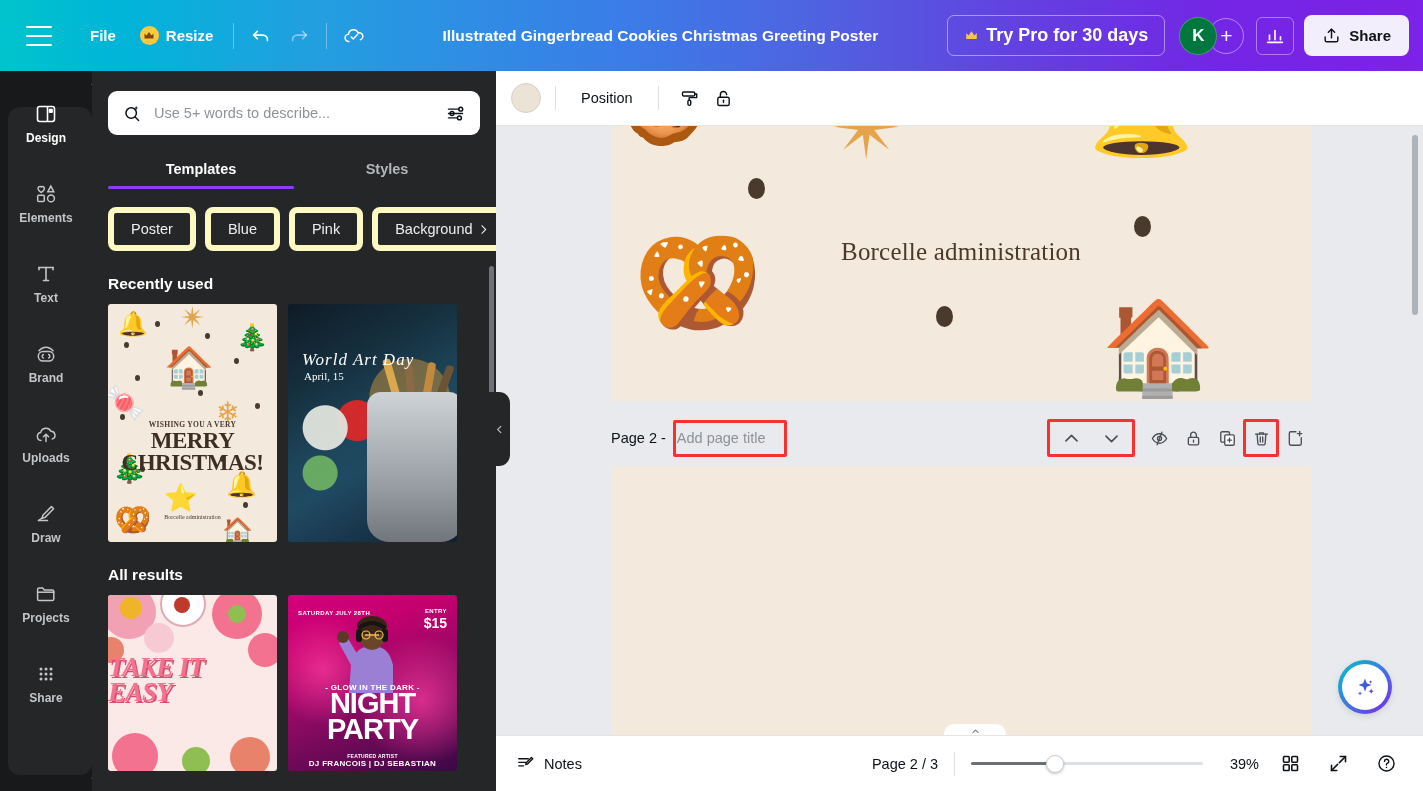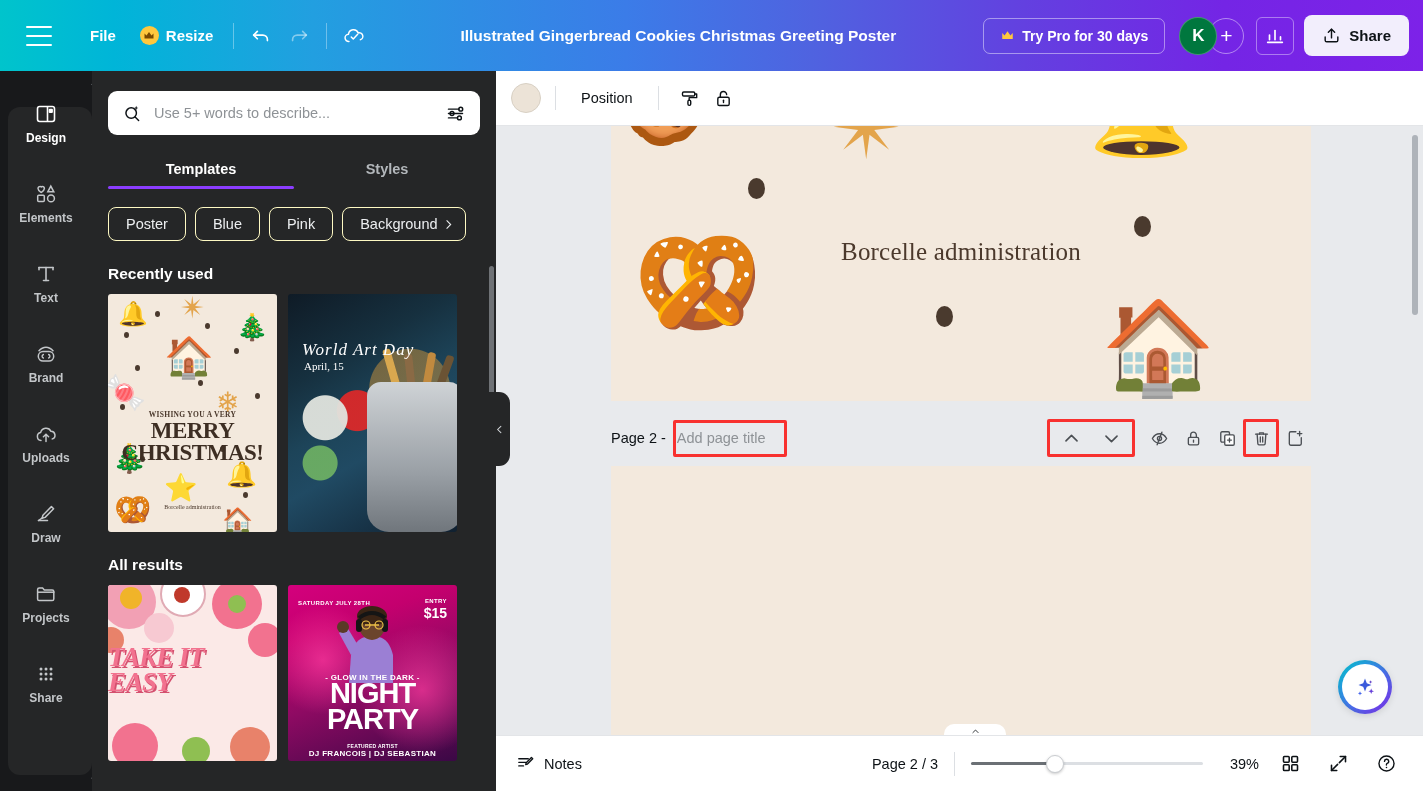--- a/index.html
+++ b/index.html
@@ -28,21 +28,21 @@
       display:flex; align-items:center; justify-content:center; }
   .crown svg { width:12px; height:12px; }
   .divider-v { width:1px; height:26px; background:rgba(255,255,255,.35); margin:0 8px; }
   .icon-btn { width:38px; height:38px; border-radius:6px; display:flex;
       align-items:center; justify-content:center; cursor:pointer; }
   .icon-btn svg { width:22px; height:22px; }
   .doc-title { flex:1; text-align:center; color:#fff; font-weight:bold;
       font-size:15.5px; white-space:nowrap; overflow:hidden;
       text-overflow:ellipsis; cursor:text; }
   .trypro { display:flex; align-items:center; gap:7px; color:#fff;
-      font-weight:bold; font-size:14px; border:1px solid rgba(255,255,255,.45);
+      font-weight:bold; font-size:18px; border:1px solid rgba(255,255,255,.45);
       border-radius:7px; padding:9px 16px; cursor:pointer; white-space:nowrap; }
   .trypro .crown2 svg { width:15px; height:14px; display:block; }
   .avatars { display:flex; align-items:center; margin-left:14px; }
   .avatar { width:38px; height:38px; border-radius:50%; background:#00773e;
       color:#fff; font-weight:bold; font-size:17px; display:flex;
       align-items:center; justify-content:center; z-index:2;
       border:1.5px solid rgba(255,255,255,.25); }
   .add-collab { width:36px; height:36px; border-radius:50%;
       border:1px solid rgba(255,255,255,.45); display:flex; align-items:center;
       justify-content:center; color:#fff; font-size:21px; margin-left:-9px;
@@ -77,21 +77,21 @@
   .search-input { flex:1; border:none; outline:none; font-size:14.5px;
       color:#be185d; font-family:"Liberation Sans", sans-serif; background:transparent; }
   .search-input::placeholder { color:#8e9296; }
   .tabs { display:flex; margin:14px 16px 0 16px; }
   .tab { flex:1; text-align:center; padding:12px 0 12px; font-size:14.5px;
       font-weight:bold; color:#b3b7bb; cursor:pointer; position:relative; }
   .tab.active { color:#fff; }
   .tab.active:after { content:""; position:absolute; left:0; right:0; bottom:0;
       height:3px; background:#8b3dff; border-radius:2px; }
   .chips { display:flex; gap:9px; margin:18px 0 0 16px; align-items:center; }
-  .chip { border:1px solid #fef9c3; border-radius:8px; padding:8px 17px;
+  .chip { border:6px solid #fef9c3; border-radius:8px; padding:8px 17px;
       color:#eceef0; font-size:14.5px; cursor:pointer; white-space:nowrap; }
   .chip.wide { display:flex; align-items:center; gap:4px; padding-right:10px; }
   .sec-title { margin:24px 0 11px 16px; color:#fff; font-size:15.5px; font-weight:bold; }
   .grid { display:flex; gap:11px; margin-left:16px; }
   .thumb { width:169px; border-radius:3px; overflow:hidden; cursor:pointer;
       position:relative; }
 
   
   .t1 { height:238px; background:#f3e9dd; position:relative; }
   .t1 .dot { position:absolute; width:5px; height:6px; border-radius:50%;

